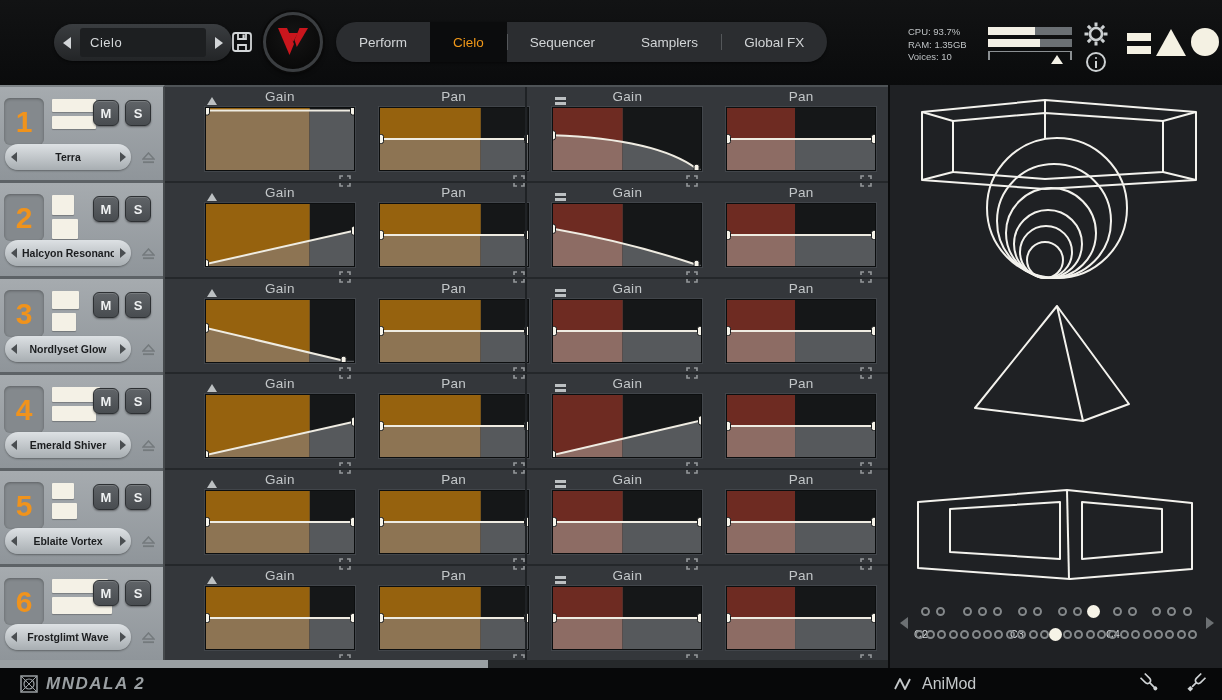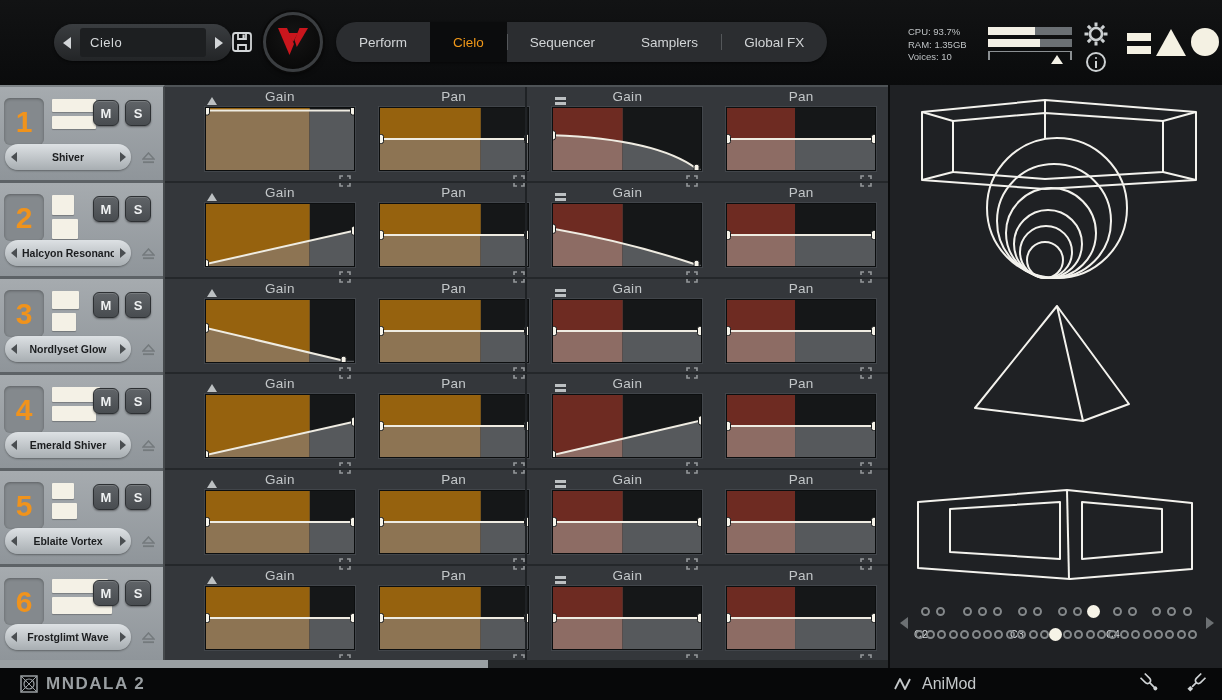--- a/index.html
+++ b/index.html
@@ -74,21 +74,21 @@
   .oct-label{position:absolute;top:2px;font-size:10.5px;color:#d7dadc;letter-spacing:.5px;margin-top:36px;}
   .kdot{position:absolute;width:9px;height:9px;border-radius:50%;border:2px solid #84888a;cursor:pointer;}
   .kdot.active{width:13px;height:13px;border:none;background:#f6f3e7;}
   .kbd-arrow{position:absolute;top:27px;cursor:pointer;}
   .ktri-l{width:0;height:0;border-top:6px solid transparent;border-bottom:6px solid transparent;border-right:8px solid #6c7073;}
   .ktri-r{width:0;height:0;border-top:6px solid transparent;border-bottom:6px solid transparent;border-left:8px solid #6c7073;}
 
   
   #footer{position:absolute;left:0;top:668px;width:1222px;height:32px;background:#070809;display:flex;align-items:center;}
   .f-brand{position:absolute;left:20px;display:flex;align-items:center;gap:8px;}
-  .f-brand-text{color:#9a9fa2;font-size:17px;font-weight:bold;letter-spacing:1.5px;}
+  .f-brand-text{color:#9a9fa2;font-size:17px;font-weight:bold;letter-spacing:1.5px;font-style:italic;}
   .f-animod{position:absolute;left:893px;display:flex;align-items:center;gap:7px;color:#c5c9cb;font-size:16px;}
   .f-icons{position:absolute;left:1138px;display:flex;gap:26px;}
   .f-icons span{cursor:pointer;}
 </style>
 </head>
 <body>
 
 <div id="app">
 
   <header id="topbar">
@@ -180,21 +180,21 @@
             <div style="width:44px;height:13px"></div>
           </div>
           <div class="ms">
             <button class="ms-btn">M</button>
             <button class="ms-btn">S</button>
           </div>
           <div class="slot-pill">
             <span class="pill-arrow">
               <span class="pill-tri-l"></span>
             </span>
-            <span class="slot-name">Shiver</span>
+            <span class="slot-name">Terra</span>
             <span class="pill-arrow">
               <span class="pill-tri-r"></span>
             </span>
           </div>
           <span class="eject"><svg width="13" height="12">
               <polygon points="6.5,1 12,7 1,7" fill="none" stroke="#747a7d" stroke-width="1.5"></polygon>
               <rect x="1" y="9.3" width="11" height="1.8" fill="#747a7d"></rect>
             </svg></span>
         </div>
         <div class="slot">

